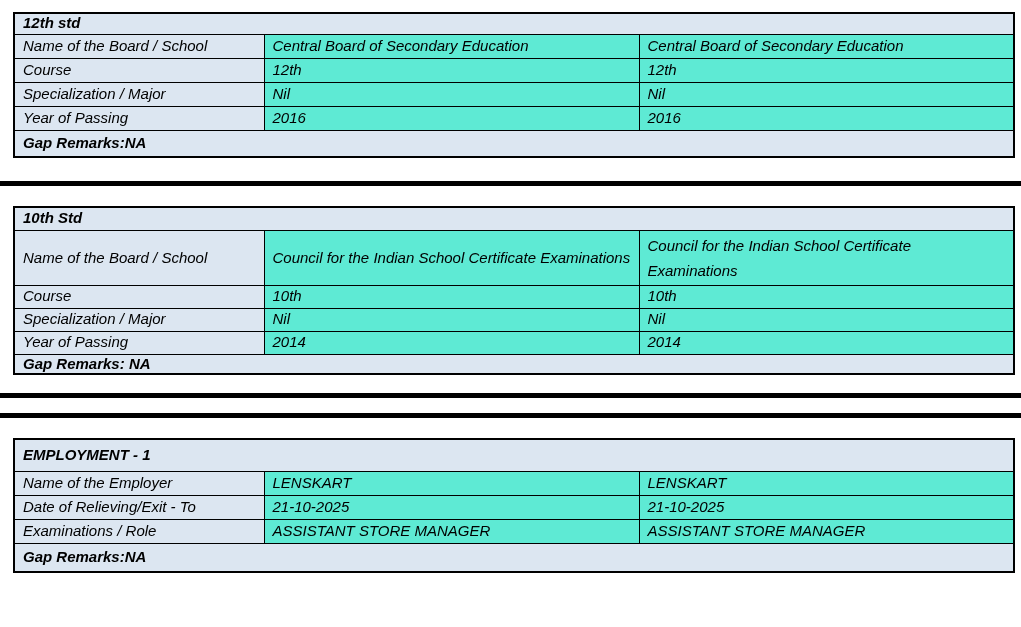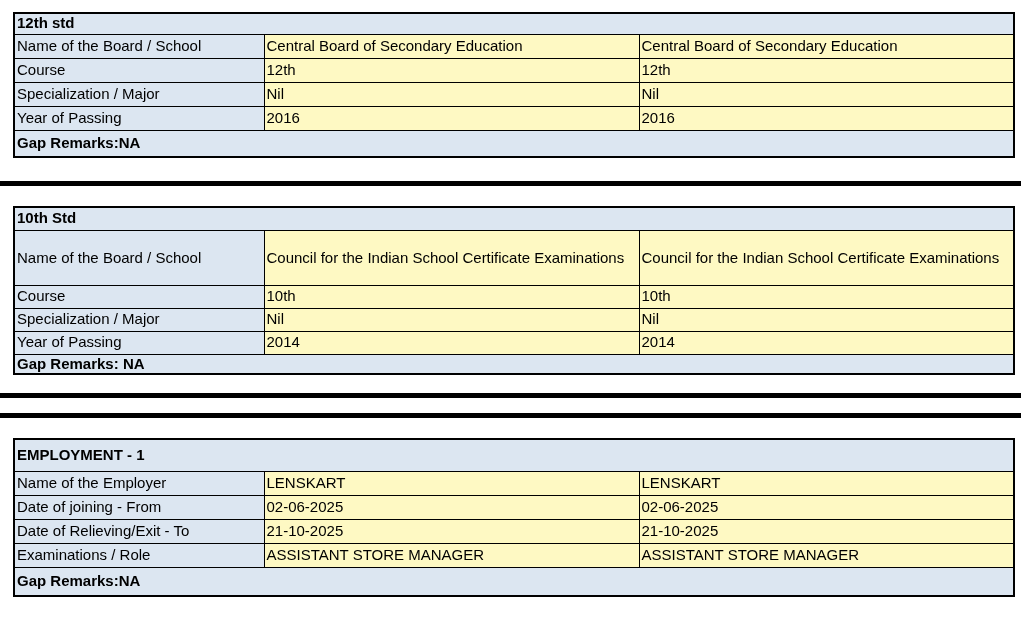--- a/index.html
+++ b/index.html
@@ -28,36 +28,37 @@
     margin-left: 13px;
     width: 1000px;
     border: 2px solid var(--border-color, #000000);
   }
   #t1 { margin-top: 12px; }
   #t2 { margin-top: 20px; }
   #t3 { margin-top: 20px; }
 
   .doc-table td {
     border: 1px solid var(--border-color, #000000);
-    padding: 0 2px;
+    padding: 0 8px;
     vertical-align: middle;
     overflow: hidden;
     white-space: normal;
     line-height: 1.25;
+    font-style: italic;
   }
   .doc-table td.title,
   .doc-table td.footer {
     background: var(--band-bg, #dce6f1);
     font-weight: bold;
   }
   .doc-table td.lbl {
     background: var(--band-bg, #dce6f1);
   }
   .doc-table td.val {
-    background: #fef9c3;
+    background: #5eead4;
   }
 
   .t1 .title-row  { height: 21px; }
   .t1 .data-row   { height: 24px; }
   .t1 .footer-row { height: 27px; }
 
   .t2 .title-row  { height: 23px; }
   .t2 .tall-row   { height: 55px; }
   .t2 .tall-row td{ line-height: 25px; }
   .t2 .data-row   { height: 23px; }
@@ -156,25 +157,20 @@
   <tbody>
       <tr class="title-row">
     <td colspan="3" class="title">EMPLOYMENT - 1</td>
   </tr>
   <tr class="data-row">
     <td class="lbl">Name of the Employer</td>
     <td class="val">LENSKART</td>
     <td class="val">LENSKART</td>
   </tr>
   <tr class="data-row">
-    <td class="lbl">Date of joining - From</td>
-    <td class="val">02-06-2025</td>
-    <td class="val">02-06-2025</td>
-  </tr>
-  <tr class="data-row">
     <td class="lbl">Date of Relieving/Exit - To</td>
     <td class="val">21-10-2025</td>
     <td class="val">21-10-2025</td>
   </tr>
   <tr class="data-row">
     <td class="lbl">Examinations / Role</td>
     <td class="val">ASSISTANT STORE MANAGER</td>
     <td class="val">ASSISTANT STORE MANAGER</td>
   </tr>
   <tr class="footer-row">

